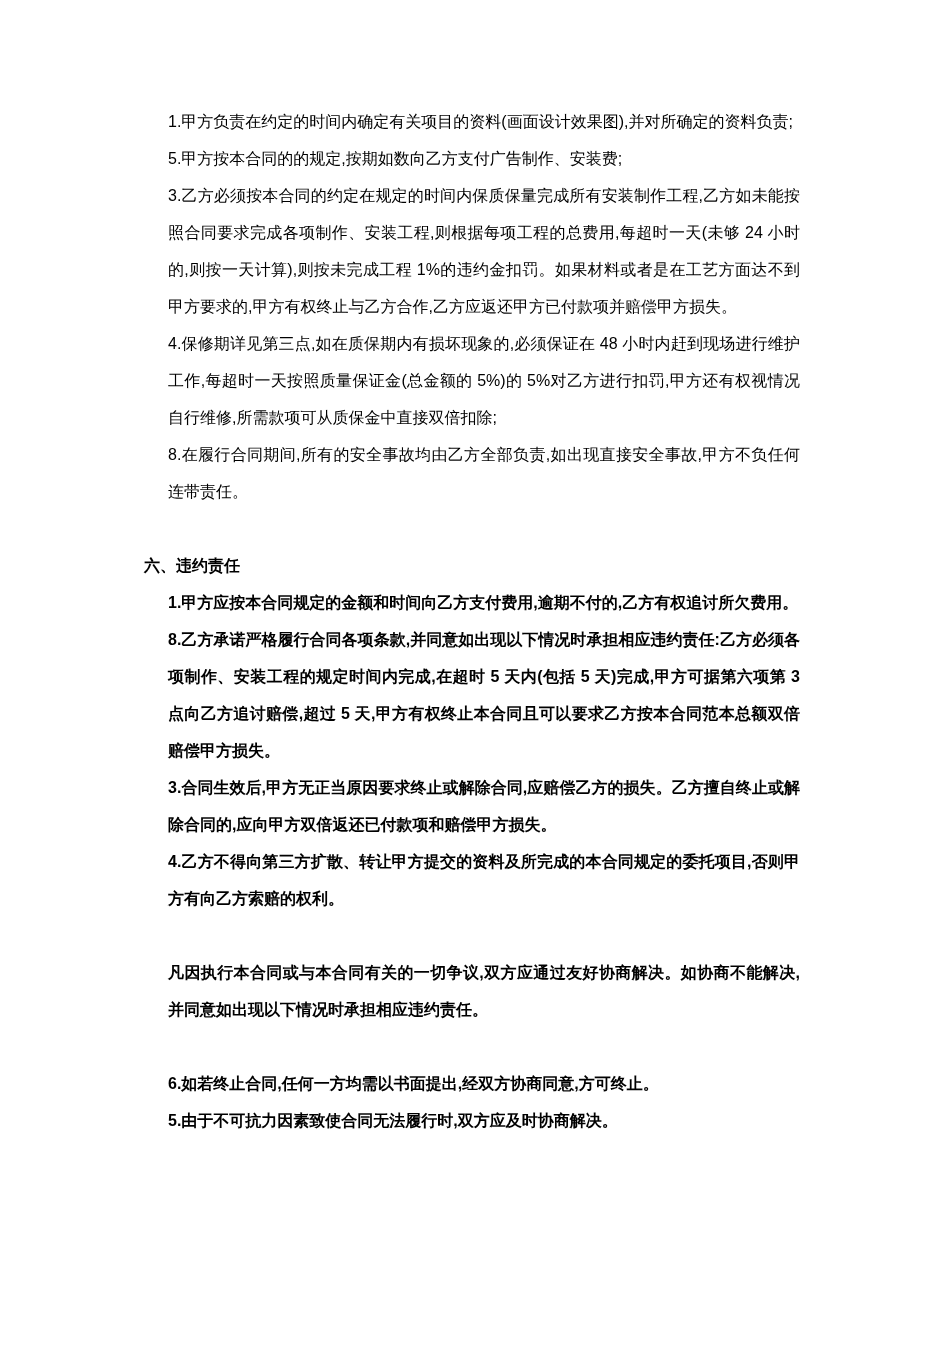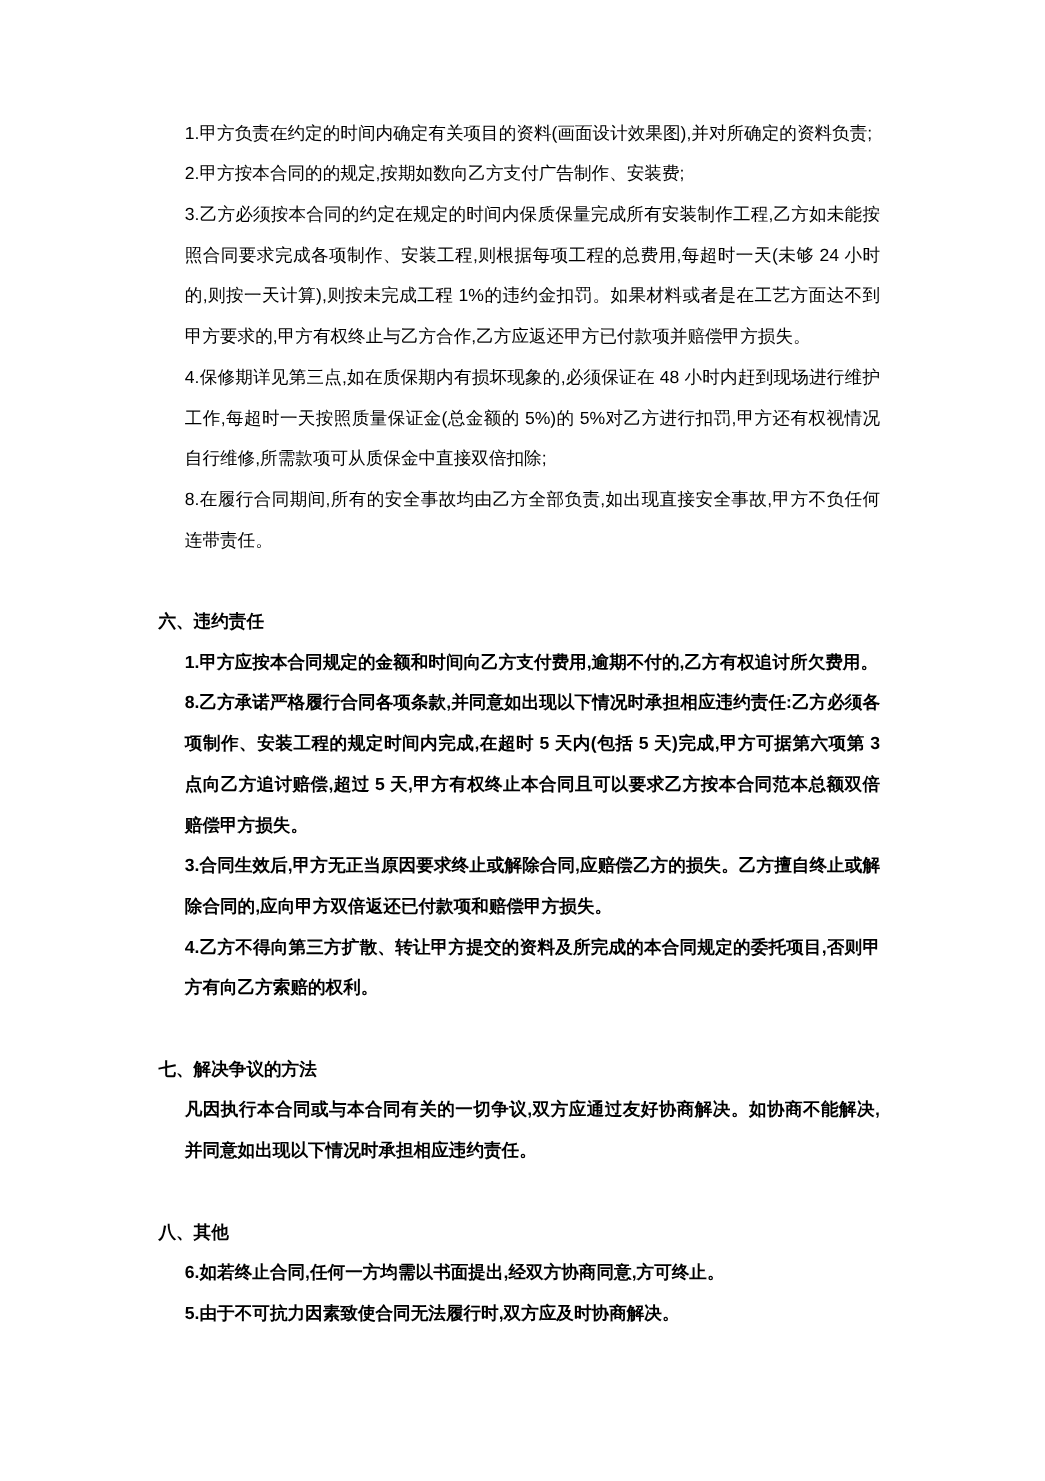--- a/index.html
+++ b/index.html
@@ -38,35 +38,33 @@
     text-align: left;
   }
 </style>
 </head>
 <body>
 
 <main class="doc">
   <div class="doc-body" id="doc-body">
       <section class="contract-section">
         <p class="para">1.甲方负责在约定的时间内确定有关项目的资料(画面设计效果图),并对所确定的资料负责;</p>
-        <p class="para">2.甲方按本合同的的规定,按期如数向乙方支付广告制作、安装费;</p>
+        <p class="para">5.甲方按本合同的的规定,按期如数向乙方支付广告制作、安装费;</p>
         <p class="para">3.乙方必须按本合同的约定在规定的时间内保质保量完成所有安装制作工程,乙方如未能按照合同要求完成各项制作、安装工程,则根据每项工程的总费用,每超时一天(未够 24 小时的,则按一天计算),则按未完成工程 1%的违约金扣罚。如果材料或者是在工艺方面达不到甲方要求的,甲方有权终止与乙方合作,乙方应返还甲方已付款项并赔偿甲方损失。</p>
         <p class="para">4.保修期详见第三点,如在质保期内有损坏现象的,必须保证在 48 小时内赶到现场进行维护工作,每超时一天按照质量保证金(总金额的 5%)的 5%对乙方进行扣罚,甲方还有权视情况自行维修,所需款项可从质保金中直接双倍扣除;</p>
         <p class="para">8.在履行合同期间,所有的安全事故均由乙方全部负责,如出现直接安全事故,甲方不负任何连带责任。</p>
       </section>
       <section class="contract-section">
         <p class="heading">六、违约责任</p>
         <p class="para">1.甲方应按本合同规定的金额和时间向乙方支付费用,逾期不付的,乙方有权追讨所欠费用。</p>
         <p class="para">8.乙方承诺严格履行合同各项条款,并同意如出现以下情况时承担相应违约责任:乙方必须各项制作、安装工程的规定时间内完成,在超时 5 天内(包括 5 天)完成,甲方可据第六项第 3 点向乙方追讨赔偿,超过 5 天,甲方有权终止本合同且可以要求乙方按本合同范本总额双倍赔偿甲方损失。</p>
         <p class="para">3.合同生效后,甲方无正当原因要求终止或解除合同,应赔偿乙方的损失。乙方擅自终止或解除合同的,应向甲方双倍返还已付款项和赔偿甲方损失。</p>
         <p class="para">4.乙方不得向第三方扩散、转让甲方提交的资料及所完成的本合同规定的委托项目,否则甲方有向乙方索赔的权利。</p>
       </section>
       <section class="contract-section">
-        <p class="heading">七、解决争议的方法</p>
         <p class="para">凡因执行本合同或与本合同有关的一切争议,双方应通过友好协商解决。如协商不能解决,并同意如出现以下情况时承担相应违约责任。</p>
       </section>
       <section class="contract-section">
-        <p class="heading">八、其他</p>
         <p class="para">6.如若终止合同,任何一方均需以书面提出,经双方协商同意,方可终止。</p>
         <p class="para">5.由于不可抗力因素致使合同无法履行时,双方应及时协商解决。</p>
       </section>
     </div>
 </main>
 
 </body></html>

